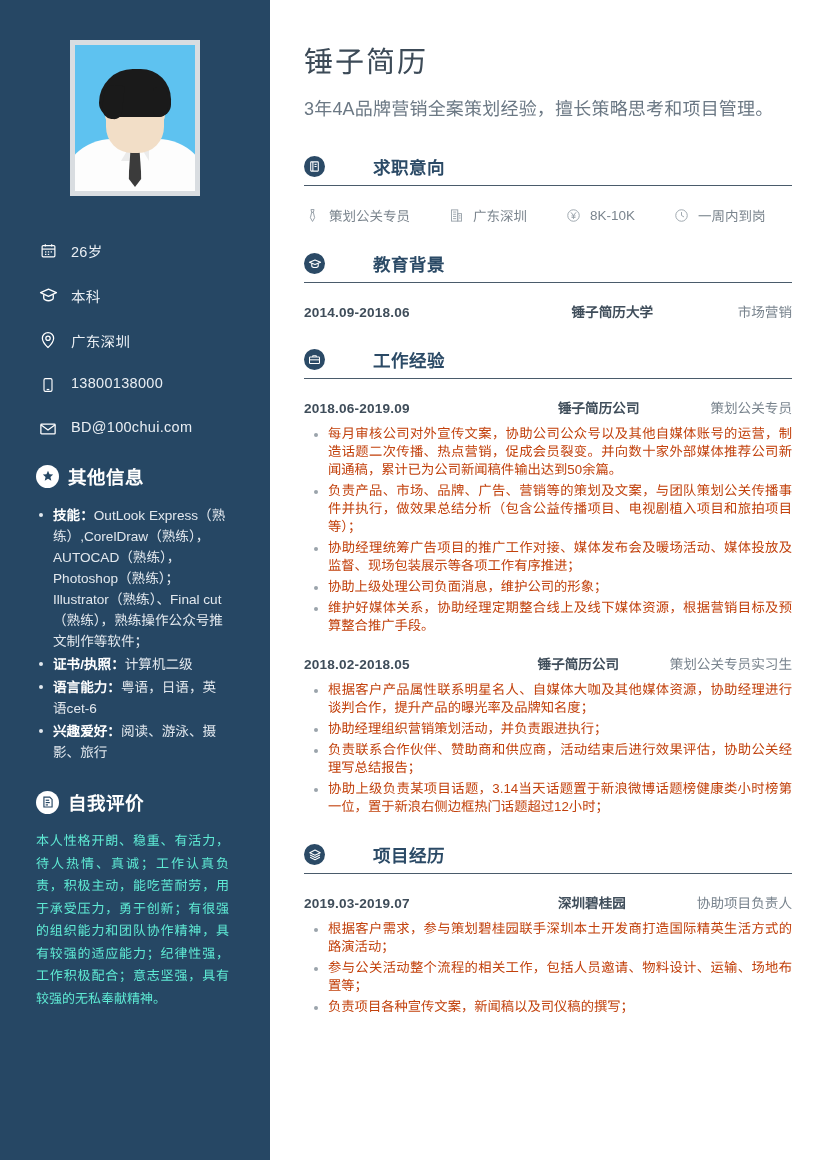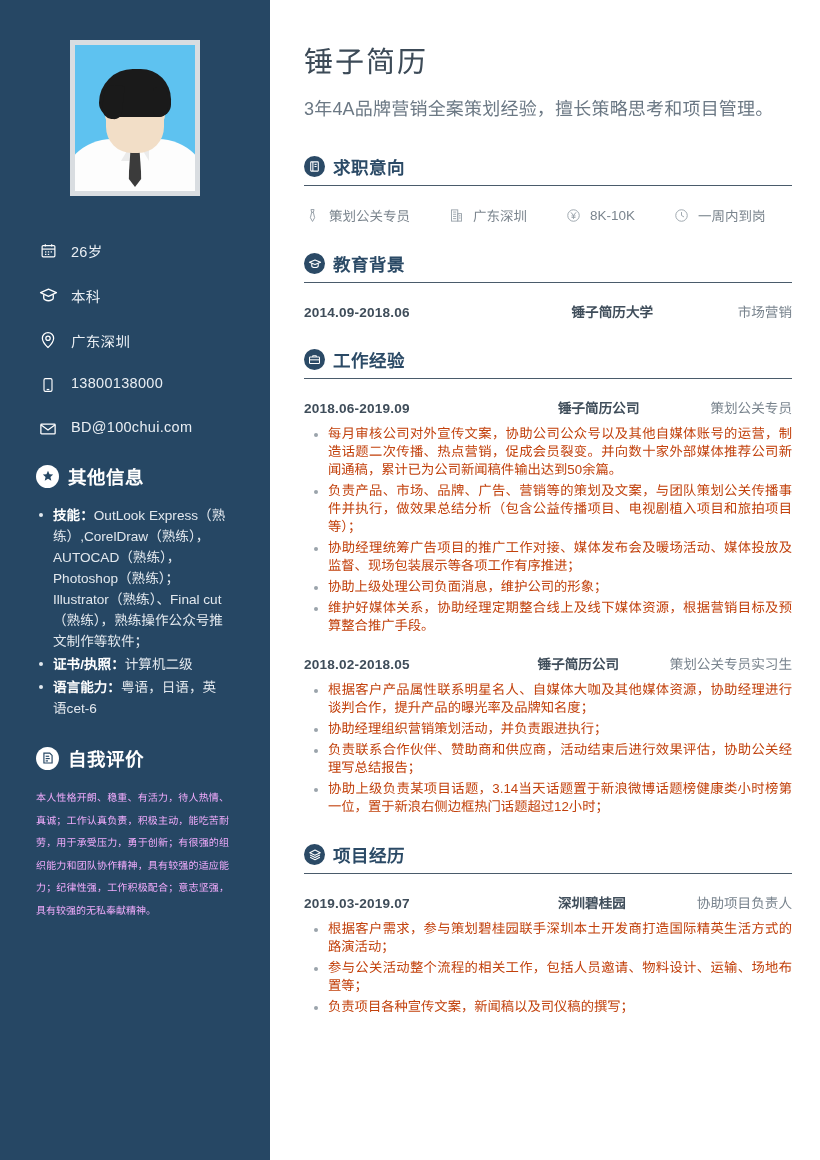--- a/index.html
+++ b/index.html
@@ -169,24 +169,25 @@
   .side-list li::before {
     content: "";
     position: absolute;
     left: 3px; top: 8px;
     width: 4px; height: 4px;
     border-radius: 50%;
     background: #e2e8ee;
   }
   .side-list li b { font-weight: bold; color: #ffffff; }
   .side-para {
-    font-size: 10px;
+    font-size: 13px;
     line-height: 22.5px;
-    color: #f0abfc;
+    color: #5eead4;
     text-align: justify;
+    font-family: Liberation Mono, monospace;
   }
 
   
   .main {
     flex: 1;
     padding: 38px 28px 8px 34px;
     min-width: 0;
   }
   .name {
     font-size: 29px;
@@ -199,20 +200,21 @@
     font-size: 18px;
     color: #6b7884;
     margin-bottom: 34px;
     letter-spacing: .2px;
   }
 
   .sec-head {
     display: flex;
     align-items: center;
     margin-bottom: 2px;
+    gap: 40px;
   }
   .sec-head .badge {
     width: 21px; height: 21px;
     border-radius: 50%;
     background: #2b4a66;
     margin-right: 8px;
     flex: 0 0 21px;
     display: flex; align-items: center; justify-content: center;
   }
   .sec-head .stxt {
@@ -385,20 +387,21 @@
           <svg width="14" height="14" viewBox="0 0 24 24" fill="#264764">
             <path d="M12 3.2 L14.6 9 L20.8 9.6 L16.2 13.8 L17.6 20 L12 16.8 L6.4 20 L7.8 13.8 L3.2 9.6 L9.4 9 Z"></path>
           </svg>
         </span>
         <span class="htxt">其他信息</span>
       </div>
       <ul class="side-list">
         <li><b>技能：</b><span>OutLook Express（熟练）,CorelDraw（熟练），AUTOCAD（熟练），Photoshop（熟练）；Illustrator（熟练）、Final cut（熟练），熟练操作公众号推文制作等软件；</span></li>
         <li><b>证书/执照：</b><span>计算机二级</span></li>
         <li><b>语言能力：</b><span>粤语，日语，英语cet-6</span></li>
+        <li><b>兴趣爱好：</b><span>阅读、游泳、摄影、旅行</span></li>
       </ul>
     </div>
 
     <div class="side-section" style="margin-top:26px;">
       <div class="side-head">
         <span class="badge">
           <svg width="14" height="14" viewBox="0 0 24 24" fill="none" stroke="#264764" stroke-width="2">
             <path d="M5 3.5 H15 L19 7.5 V20.5 H5 Z" fill="none"></path>
             <line x1="8" y1="9" x2="14" y2="9"></line>
             <line x1="8" y1="13" x2="15" y2="13"></line>

